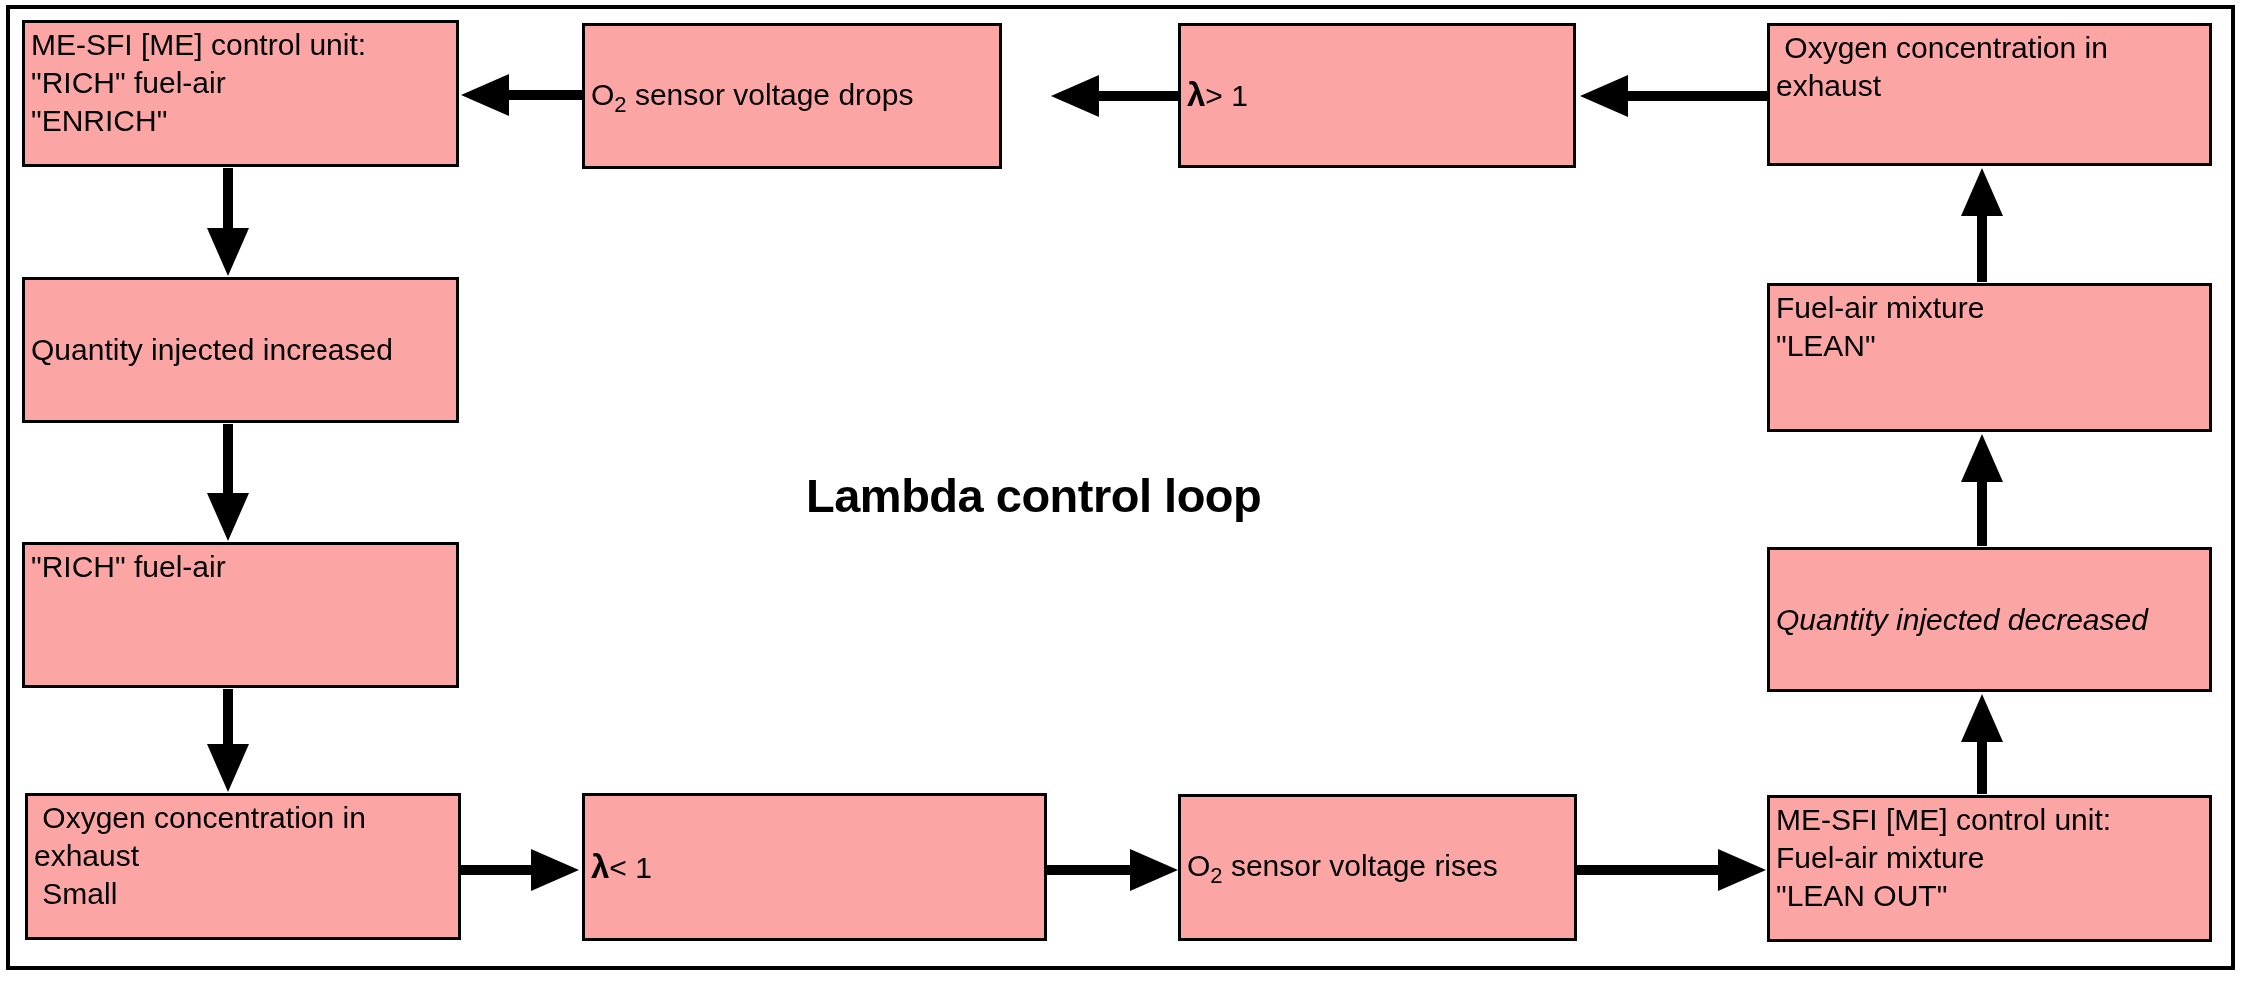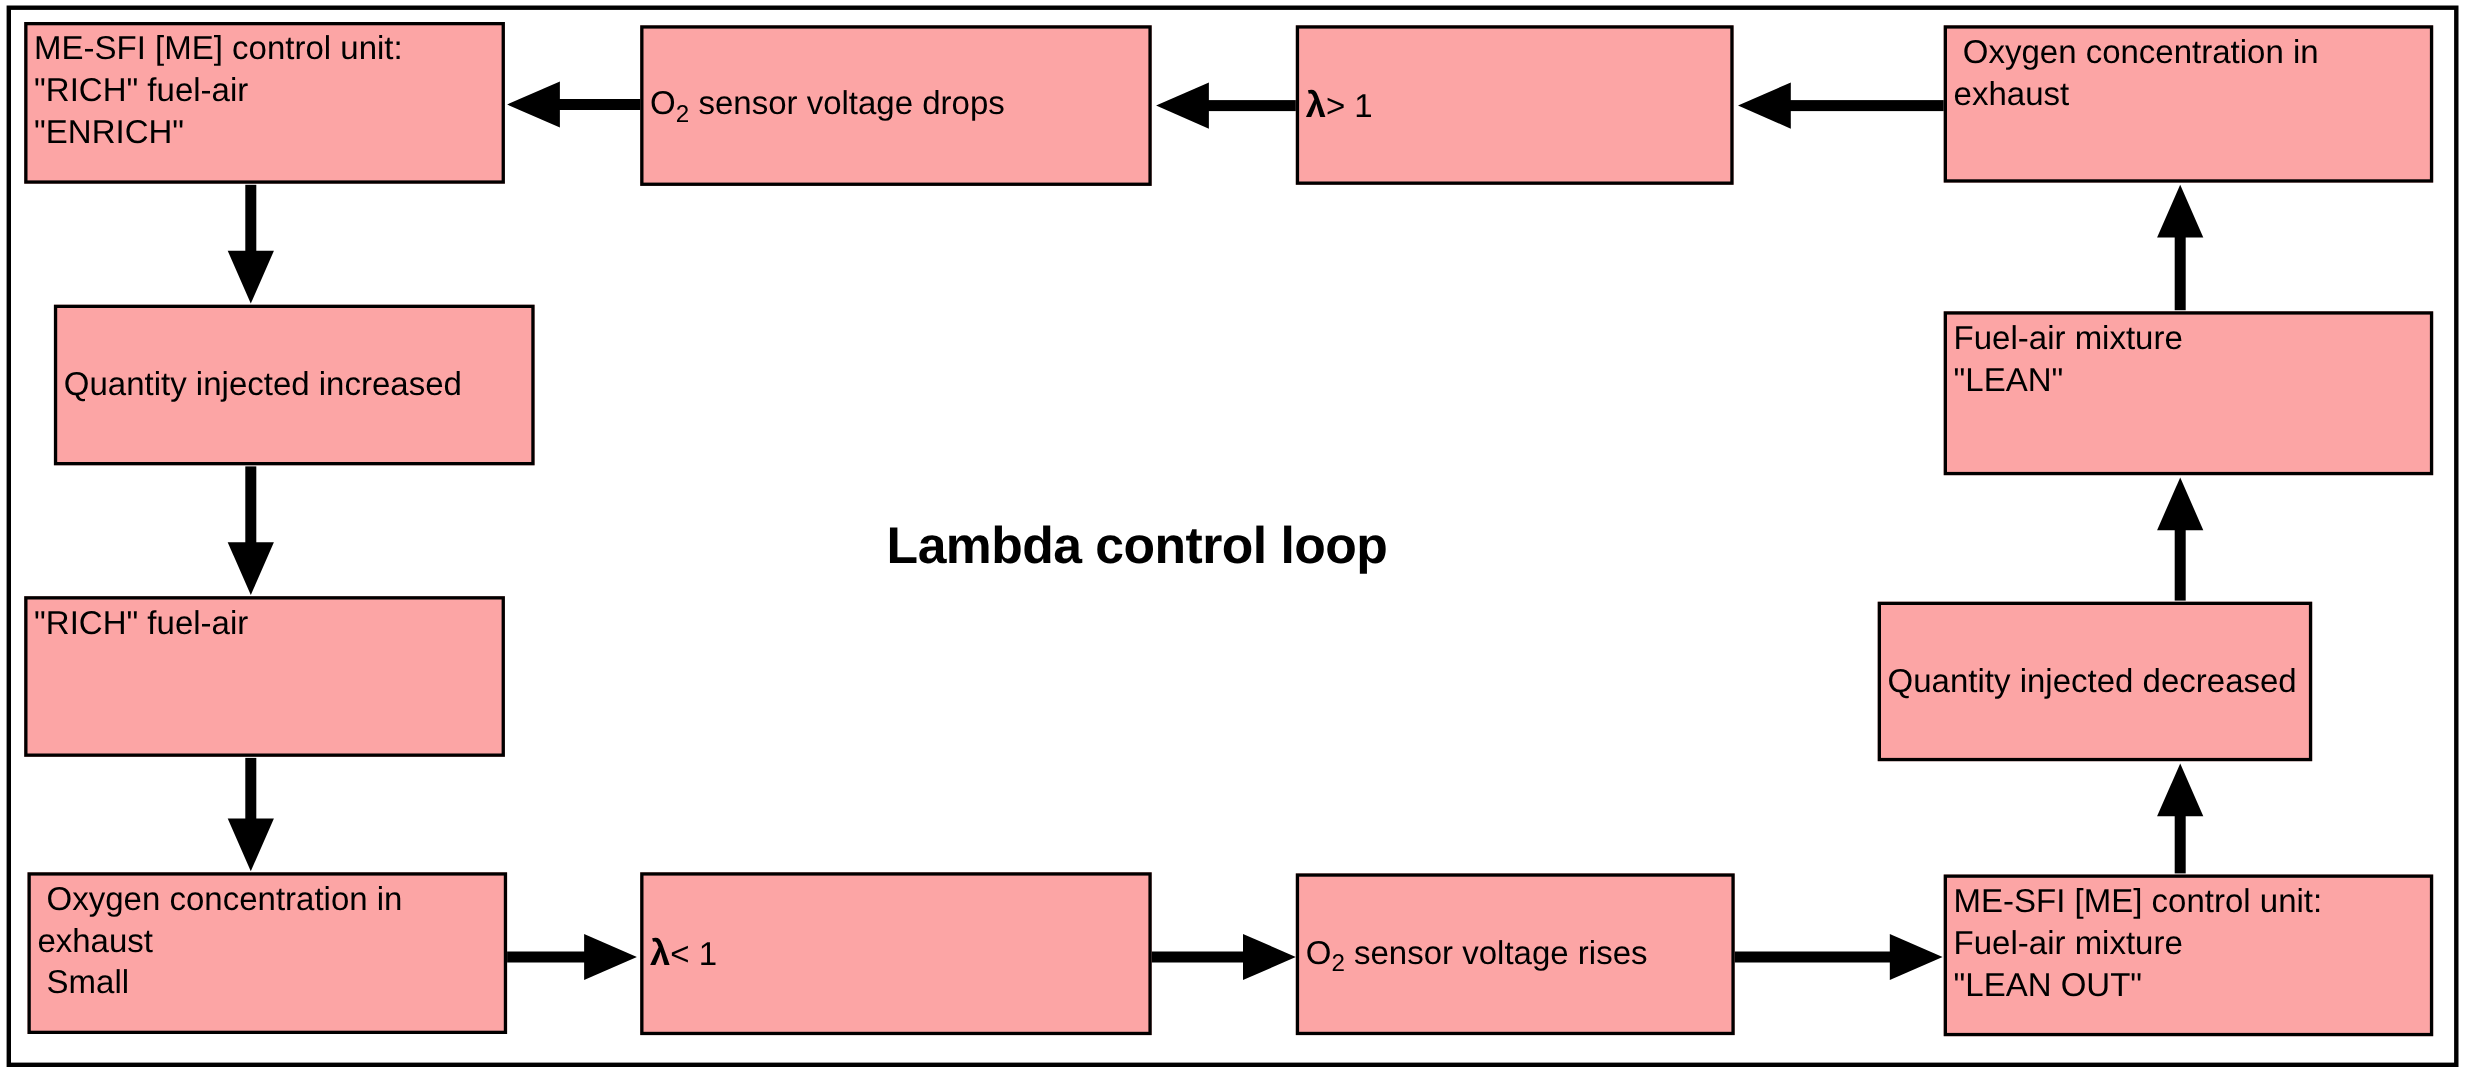--- a/index.html
+++ b/index.html
@@ -34,30 +34,30 @@
     display: flex;
     align-items: center;
     padding-top: 0;
   }
   .node.center .single { white-space: pre; }
 
   .lambda-sym { font-weight: bold; font-size: 33px; }
   .sub2 { font-size: 22px; position: relative; top: 7px; }
 
   #box-a1 { left: 22px;   top: 20px;  width: 437px; height: 147px; }
-  #box-a2 { left: 22px;   top: 277px; width: 437px; height: 146px; margin-left: 27px; }
+  #box-a2 { left: 22px;   top: 277px; width: 437px; height: 146px; }
   #box-a3 { left: 22px;   top: 542px; width: 437px; height: 146px; }
   #box-a4 { left: 25px;   top: 793px; width: 436px; height: 147px; }
-  #box-b1 { left: 582px;  top: 23px;  width: 465px; height: 146px; }
+  #box-b1 { left: 582px;  top: 23px;  width: 420px; height: 146px; }
   #box-b4 { left: 582px;  top: 793px; width: 465px; height: 148px; }
   #box-c1 { left: 1178px; top: 23px;  width: 398px; height: 145px; }
   #box-c4 { left: 1178px; top: 794px; width: 399px; height: 147px; }
   #box-d1 { left: 1767px; top: 23px;  width: 445px; height: 143px; }
   #box-d2 { left: 1767px; top: 283px; width: 445px; height: 149px; }
-  #box-d3 { left: 1707px; top: 547px; width: 395px; height: 145px; }
+  #box-d3 { left: 1767px; top: 547px; width: 445px; height: 145px; font-style: italic; }
   #box-d4 { left: 1767px; top: 795px; width: 445px; height: 147px; }
 
   #diagram-title {
     position: absolute;
     left: 806px; top: 468px;
     font-size: 47px;
     font-weight: bold;
     letter-spacing: -0.5px;
     white-space: nowrap;
   }

